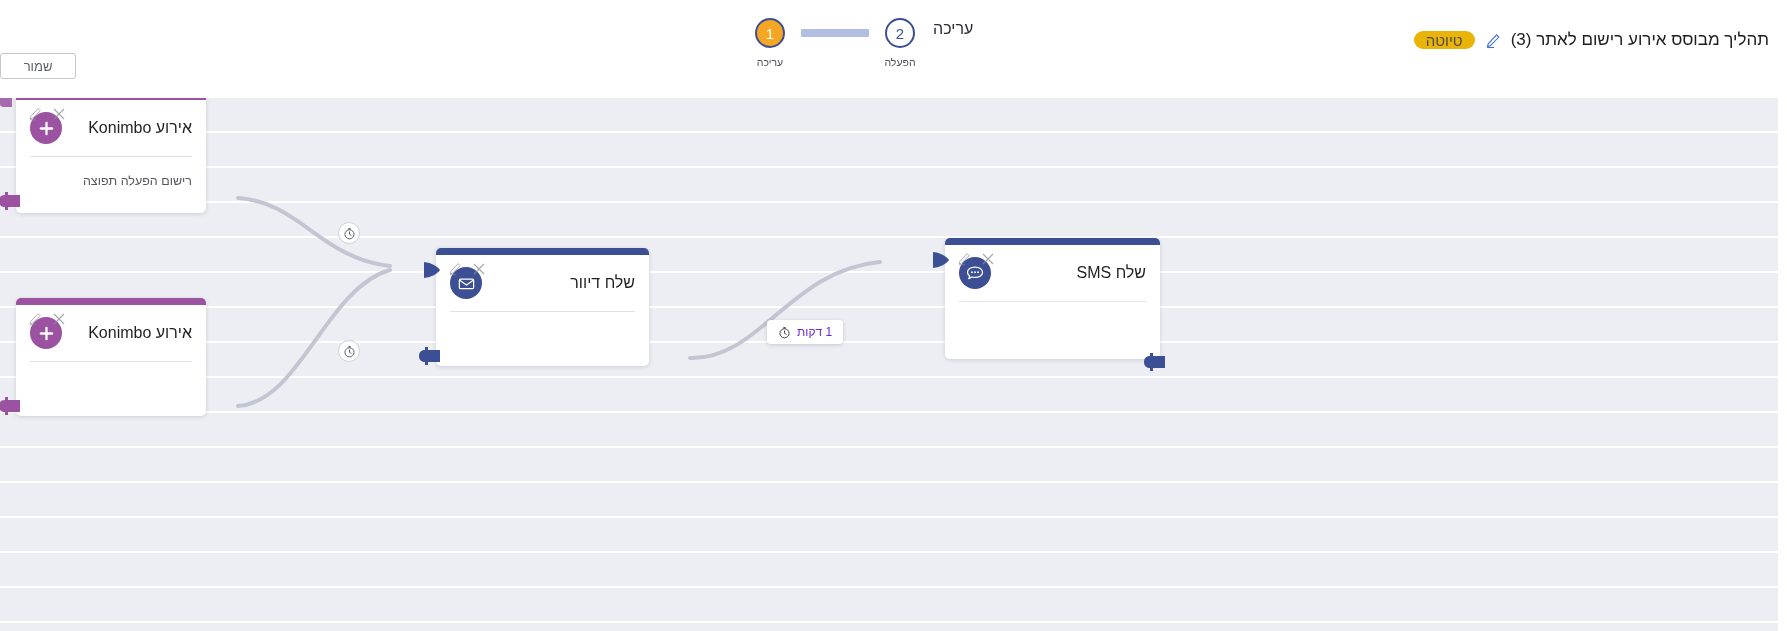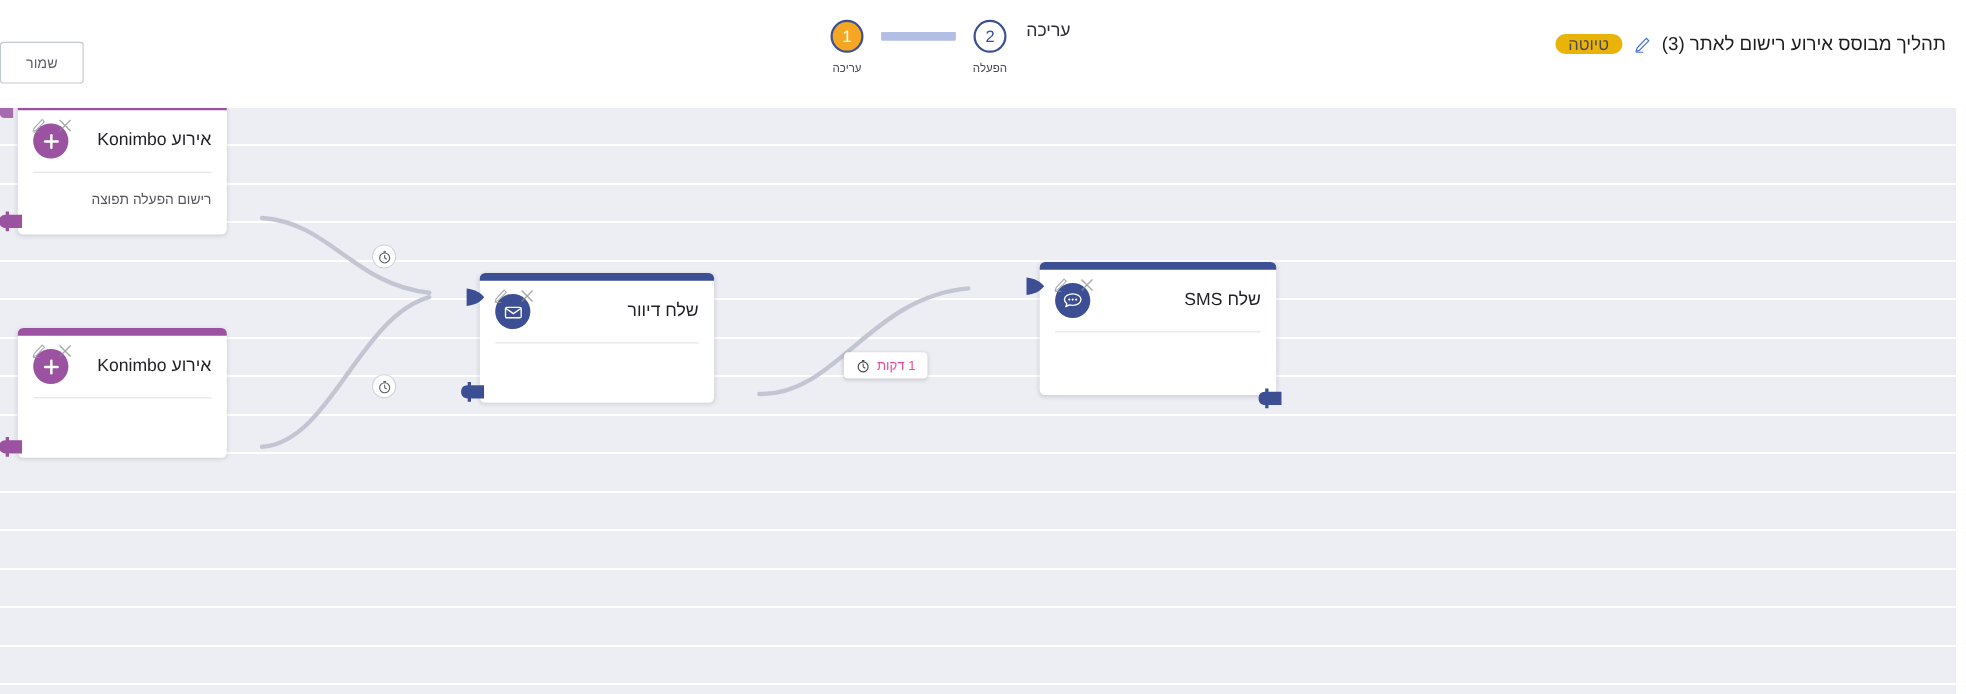--- a/index.html
+++ b/index.html
@@ -107,23 +107,23 @@
     height: 8px;
     background: #b3bee5;
     margin-top: 11px;
     border-radius: 1px;
   }
 
   
   .save-btn {
     position: absolute;
     left: 0px;
-    top: 38px;
+    top: 53px;
     width: 76px;
-    height: 38px;
+    height: 26px;
     background: #ffffff;
     border: 1px solid #c3c7cf;
     border-radius: 3px;
     font-size: 13px;
     color: #5c5f68;
     font-family: "Liberation Sans", sans-serif;
     cursor: pointer;
     display: flex;
     align-items: center;
     justify-content: center;
@@ -229,21 +229,21 @@
   }
 
   
   .delay-pill {
     position: absolute;
     background: #ffffff;
     border-radius: 4px;
     box-shadow: 0 1px 4px rgba(40,45,70,0.20);
     padding: 5px 11px;
     font-size: 12px;
-    color: #ec4899;
+    color: #6d28d9;
     display: flex;
     flex-direction: row-reverse;
     align-items: center;
     gap: 6px;
     z-index: 15;
     white-space: nowrap;
   }
 
   .wire-clock {
     position: absolute;

